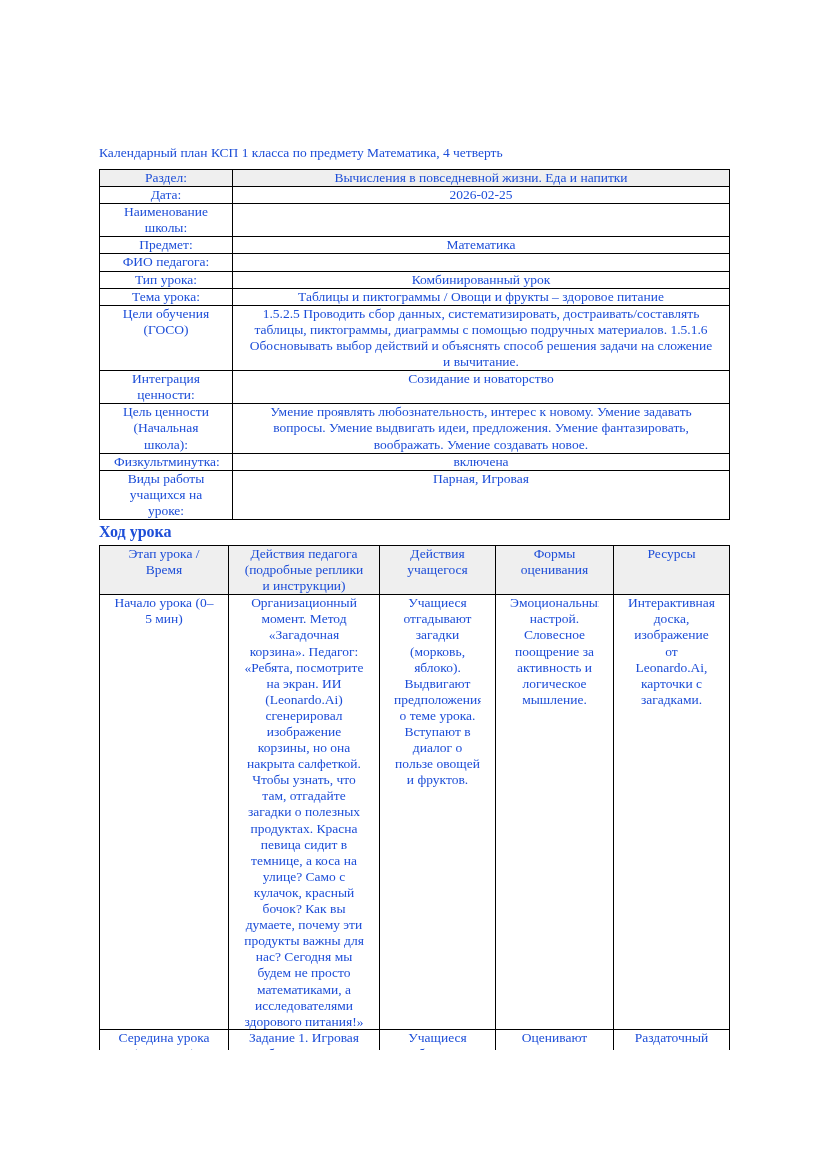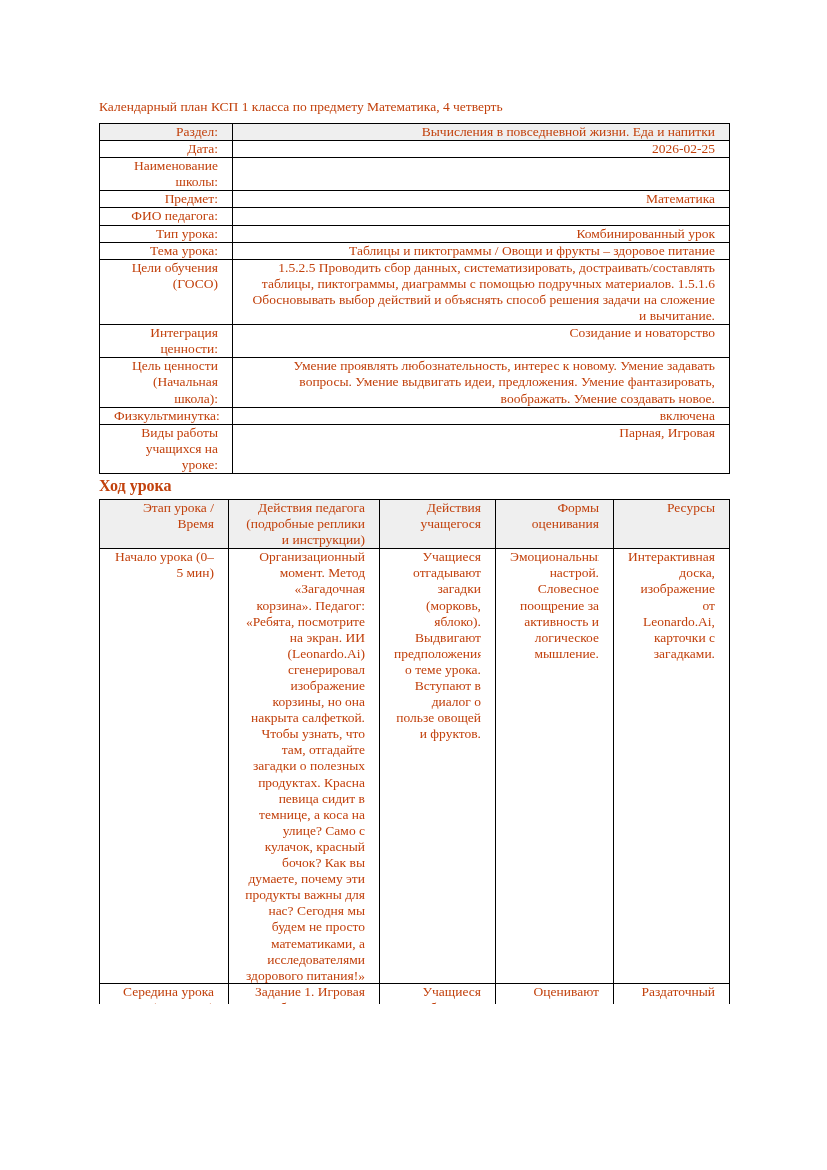--- a/index.html
+++ b/index.html
@@ -2,23 +2,24 @@
 <html><head>
 <meta charset="utf-8">
 <style>
   html, body { margin: 0; padding: 0; background: #ffffff; }
   .sheet {
     position: relative;
     width: 827px;
     height: 1004px;
     background: #ffffff;
     font-family: "Liberation Serif", "DejaVu Serif", serif;
-    color: #c2410c;
+    color: #1d4ed8;
     overflow: hidden;
     box-sizing: border-box;
+    margin-top: 46px;
   }
   .content {
     position: absolute;
     left: 99px;
     top: 99px;
     width: 630px;
   }
   .doc-title {
     font-size: 13.5px;
     line-height: 16px;
@@ -30,21 +31,21 @@
     table-layout: fixed;
     width: 630px;
     font-size: 13.5px;
     line-height: 16.1px;
   }
   td, th {
     border: 1px solid #000000;
     vertical-align: top;
     padding: 0 14px;
     font-weight: normal;
-    text-align: right;
+    text-align: center;
     overflow: hidden;
     box-sizing: border-box;
   }
   
   .info-table td { height: 16px; }
   .info-table .label { width: 133px; }
   .info-table .value { width: 497px; }
   .info-table tr.shaded td { background: #efefef; }
   
   .section-heading {

